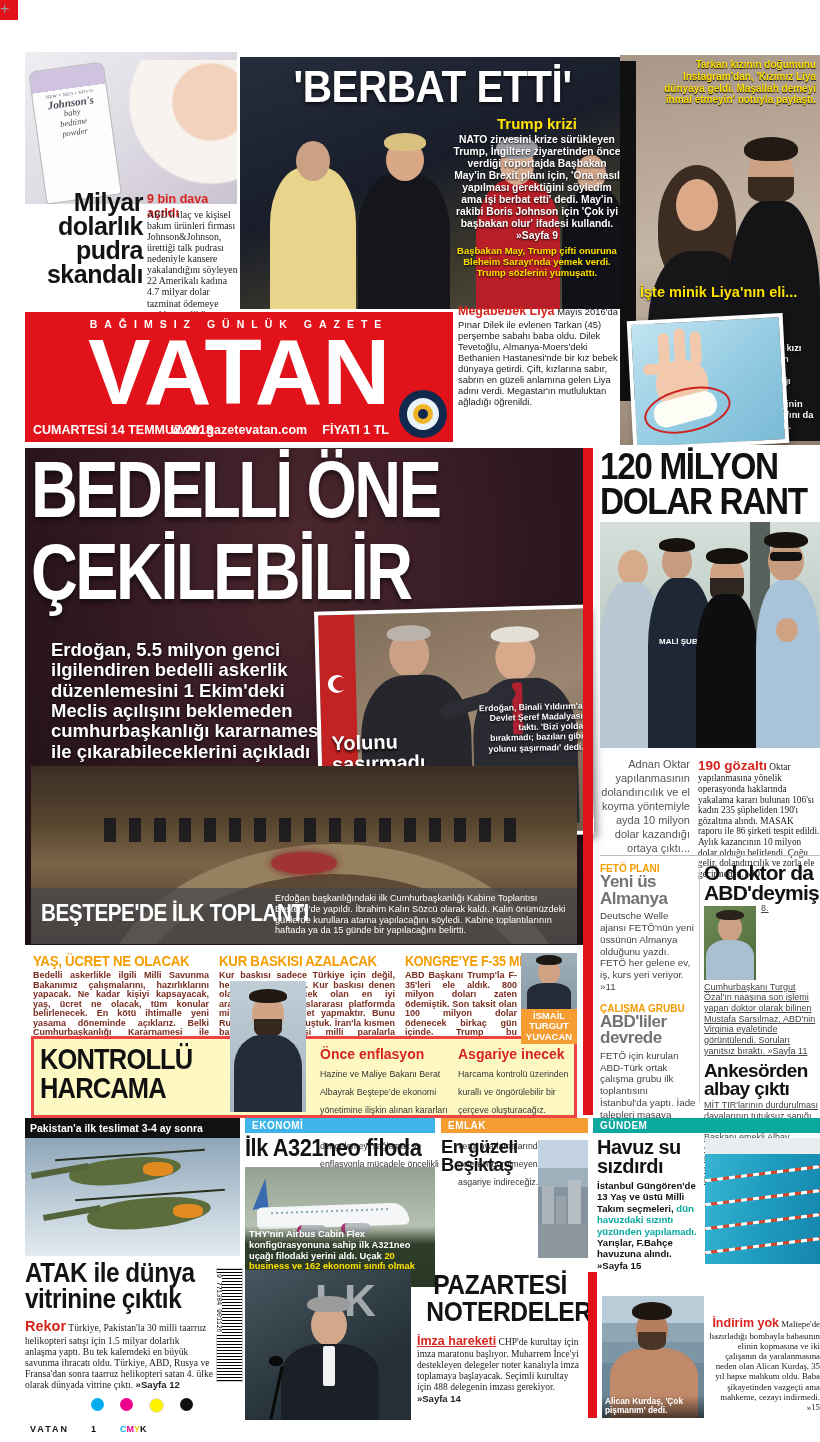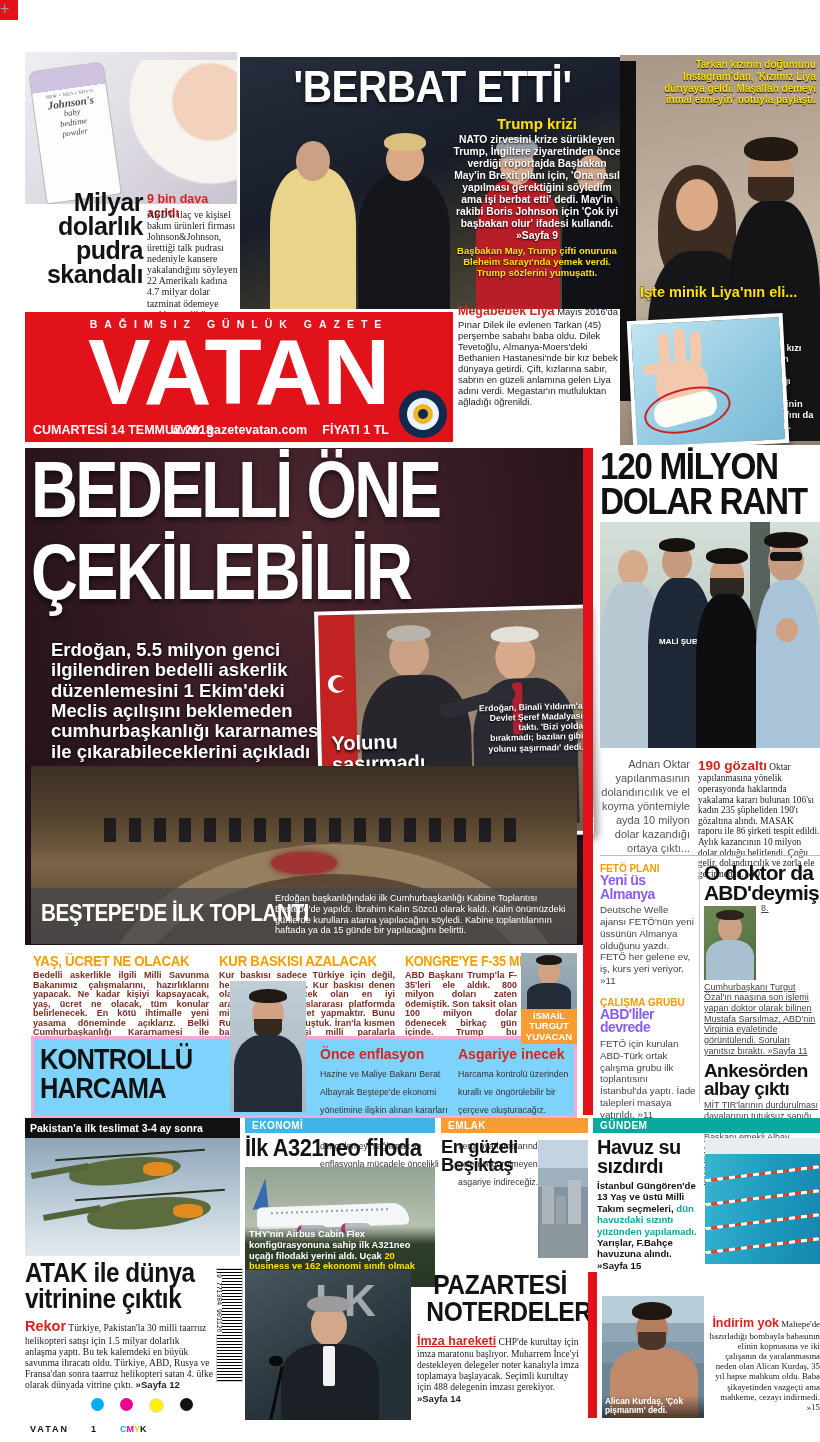--- a/index.html
+++ b/index.html
@@ -87,39 +87,39 @@
   .bd-strip{left:6px;top:440px;width:546px;height:56px;background:rgba(72,72,74,.78);}
   .bd-striptitle{left:10px;top:12px;color:#fff;font-size:23px;}
   .bd-stripcap{left:244px;top:5px;width:296px;color:#fff;font-size:9.2px;line-height:1.17;font-weight:500;}
   .bd-cols{left:0;top:497px;width:558px;height:88px;background:#fff;}
   .col3w{position:absolute;top:8px;}
   .colhead{font-size:14px;font-weight:900;color:#f59c00;letter-spacing:-0.3px;}
   .colbody{margin-top:2px;font-size:9px;font-weight:700;line-height:1.06;color:#7b2d20;text-align:justify;}
   .byline{position:absolute;right:0;top:0;width:56px;z-index:2;}
   .byline .ph{width:56px;height:56px;background:linear-gradient(#9fb0ba,#8699a5);position:relative;overflow:hidden;}
   .byline .lbl{background:#f59c33;color:#fff;font-weight:900;font-size:9.5px;line-height:1.08;text-align:center;padding:2px 0;}
-  .bd-box{left:6px;top:588px;width:540px;height:76px;border:3px solid #f9a8d4;background:#7dd3fc;}
+  .bd-box{left:6px;top:588px;width:540px;height:76px;border:3px solid #ef4444;background:#fef9c3;}
   .kon-t{left:6px;top:6px;font-size:30px;line-height:.95;letter-spacing:-1px;color:#111;font-weight:900;}
   .alb{left:196px;top:-58px;width:76px;height:131px;background:linear-gradient(#c0cdd6,#a6b6c2);z-index:3;overflow:hidden;}
   .bd-lead{font-size:14px;font-weight:900;color:#d6251f;}
   .bd-leadbody{font-size:8.8px;color:#333;line-height:1.12;font-weight:500;}
   .lead1{left:286px;top:6px;width:128px;} .lead2{left:424px;top:6px;width:112px;}
   
   #rail{left:600px;top:448px;width:220px;height:667px;}
   .rr-h{font-size:37px;font-weight:900;letter-spacing:-1.5px;line-height:1;color:#111;}
   .rr-photo{left:0;top:74px;width:220px;height:226px;background:linear-gradient(#d6dfda,#bcc9c3 55%,#9cab a4);background:linear-gradient(#d6dfda,#bcc9c3 55%,#9caba4);}
   .rr-row{left:0;top:310px;width:220px;}
   .rr-note{position:absolute;left:0;top:0;width:90px;text-align:right;font-size:11px;line-height:1.27;color:#555;}
   .rr-goz{position:absolute;left:98px;top:0;width:122px;font-size:9.3px;line-height:1.14;color:#222;}
   .rr-goz .lead{color:#d6251f;font-weight:900;font-size:13.5px;font-family:"Liberation Sans",sans-serif;}
   .rr-div{left:0;top:407px;width:220px;height:1px;background:#bbb;}
   .rr-left{position:absolute;left:0;top:415px;width:96px;}
   .rr-right{position:absolute;left:104px;top:415px;width:116px;}
   .olabel{color:#f59c00;font-weight:900;font-size:10px;}
-  .rr-t{font-size:14px;font-weight:900;letter-spacing:-0.5px;line-height:.98;color:#8b5cf6;}
+  .rr-t{font-size:17px;font-weight:900;letter-spacing:-0.5px;line-height:.98;color:#737373;}
   .rr-b{font-size:9.8px;line-height:1.2;color:#444;margin-top:3px;}
   .rr-t2{font-size:21px;font-weight:900;letter-spacing:-0.8px;line-height:.95;color:#111;}
   .doc-ph{float:left;width:52px;height:74px;margin:3px 5px 2px 0;background:linear-gradient(140deg,#6f8a54,#4c6a3c);position:relative;overflow:hidden;}
   .rr-b2{font-size:9px;line-height:1.18;color:#444;text-decoration:underline;}
   .albay-t{font-size:19px;font-weight:900;letter-spacing:-0.6px;line-height:.95;color:#111;margin-top:6px;}
   .vdiv{left:99px;top:415px;width:1px;height:240px;background:#ccc;}
   
   #atak{left:25px;top:1118px;width:216px;height:296px;}
   .atak-bar{left:0;top:0;width:215px;height:20px;background:#111;color:#fff;font-size:10.5px;font-weight:700;line-height:20px;padding-left:5px;box-sizing:border-box;}
   .atak-photo{left:0;top:20px;width:215px;height:118px;background:linear-gradient(#8fa6b8,#c4d3dd 62%,#e3eaef);}

